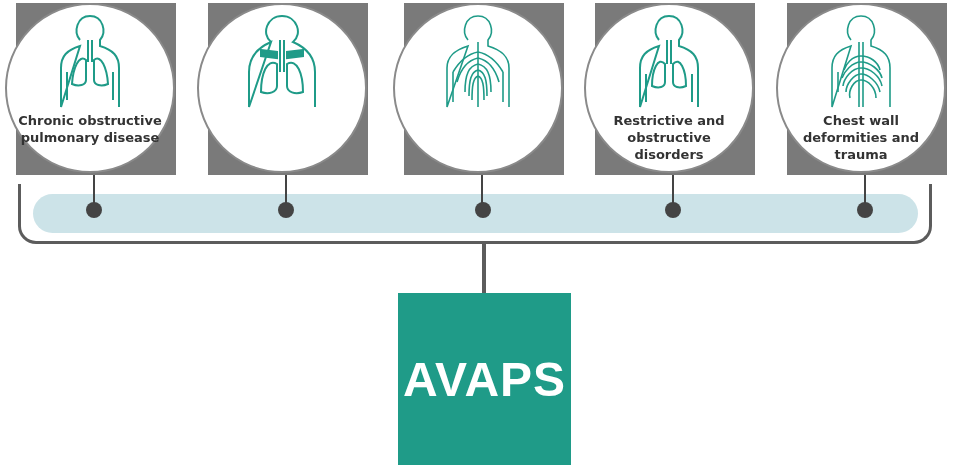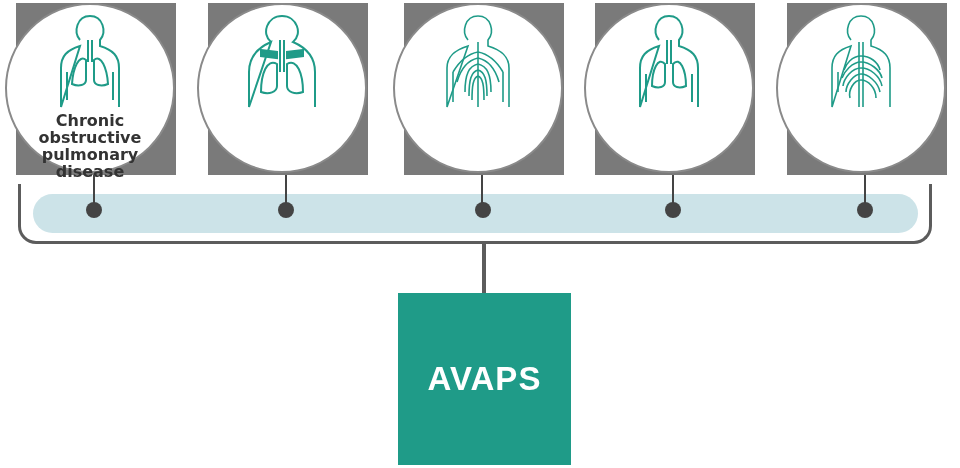--- a/index.html
+++ b/index.html
@@ -1,28 +1,28 @@
 <!DOCTYPE html>
 <html><head>
   <meta charset="utf-8">
   <style>
     html, body { margin: 0; padding: 0; }
     body { width: 960px; height: 468px; background: #ffffff; position: relative; overflow: hidden; font-family: "DejaVu Sans", sans-serif; }
     .node { position: absolute; top: 0; width: 180px; height: 190px; }
     .node .bg { position: absolute; left: 16px; top: 3px; width: 160px; height: 172px; background: #7a7a7a; }
     .node .circle { position: absolute; left: 5px; top: 3px; width: 170px; height: 170px; border-radius: 50%; background: #ffffff; border: 2px solid #8a8a8a; box-sizing: border-box; }
     .node svg.icon { position: absolute; left: 55px; top: 12px; width: 70px; height: 100px; }
-    .node .label { position: absolute; left: 15px; top: 112px; width: 150px; text-align: center; font-size: 16px; line-height: 17px; color: #333333; font-weight: 600; }
+    .node .label { position: absolute; left: 15px; top: 112px; width: 150px; text-align: center; font-size: 13px; line-height: 17px; color: #333333; font-weight: 600; }
     .node .stem { position: absolute; top: 175px; width: 2px; height: 30px; background: #444; }
     .bracket { position: absolute; left: 18px; top: 184px; width: 914px; height: 60px; background: #ffffff; border: 3px solid #5c5c5c; border-top: none; border-radius: 0 0 18px 18px; box-sizing: border-box; }
     .bar { position: absolute; left: 33px; top: 194px; width: 885px; height: 39px; border-radius: 20px; background: #cce3e8; }
     .dot { position: absolute; width: 16px; height: 16px; border-radius: 50%; background: #444; top: 202px; }
     .trunk { position: absolute; left: 482px; top: 244px; width: 4px; height: 50px; background: #5c5c5c; }
     .avaps { position: absolute; left: 398px; top: 293px; width: 173px; height: 172px; background: #1f9b88; display: flex; align-items: center; justify-content: center; }
-    .avaps span { color: #ffffff; font-family: "Liberation Sans", sans-serif; font-weight: 700; font-size: 33px; letter-spacing: 1px; }
+    .avaps span { color: #ffffff; font-family: "Liberation Sans", sans-serif; font-weight: 700; font-size: 48px; letter-spacing: 1px; }
   </style>
 </head>
 <body>
 
 <div class="bracket"></div>
 <div class="bar"></div>
 
 <div class="node" style="left:0px;">
   <div class="bg"></div>
   <div class="circle"></div>
@@ -63,32 +63,34 @@
 
 <div class="node" style="left:579px;">
   <div class="bg"></div>
   <div class="circle"></div>
   <svg class="icon" viewBox="0 0 70 100" fill="none" stroke="#1f9b88" stroke-width="2">
     <path d="M25 28 C18 20 22 4 35 4 C48 4 52 20 45 28 L45 34 C58 38 64 44 64 56 L64 95 M6 95 L6 56 C6 44 12 38 25 34 Z"></path>
     <path d="M33 28 L33 52 M37 28 L37 52"></path>
     <path d="M31 52 C24 44 18 58 18 74 C25 77 31 75 31 70 Z M39 52 C46 44 52 58 52 74 C45 77 39 75 39 70 Z"></path>
     <path d="M12 62 L12 90 M58 62 L58 90"></path>
   </svg>
+  <div class="label">Restrictive and obstructive disorders</div>
   <div class="stem" style="left:93px;"></div>
 </div>
 
 <div class="node" style="left:771px;">
   <div class="bg"></div>
   <div class="circle"></div>
   <svg class="icon" viewBox="0 0 70 100" fill="none" stroke="#1f9b88" stroke-width="1.6">
     <path d="M25 28 C18 20 22 4 35 4 C48 4 52 20 45 28 L45 34 C58 38 64 44 64 56 L64 95 M6 95 L6 56 C6 44 12 38 25 34 Z"></path>
     <path d="M33 30 L33 95 M37 30 L37 95"></path>
     <path d="M35 44 C26 44 20 52 18 58 M35 44 C44 44 52 50 54 58 M35 50 C26 50 18 60 16 66 M35 50 C44 50 54 58 56 66 M35 56 C26 56 18 66 17 74 M35 56 C44 56 54 64 56 74 M35 62 C28 62 20 72 20 80 M35 62 C42 62 52 70 54 80 M35 68 C28 68 22 78 24 86 M35 68 C42 68 50 76 50 86"></path>
     <path d="M12 60 L12 80"></path>
   </svg>
+  <div class="label">Chest wall deformities and trauma</div>
   <div class="stem" style="left:93px;"></div>
 </div>
 
 <div class="dot" style="left:86px;"></div>
 <div class="dot" style="left:278px;"></div>
 <div class="dot" style="left:475px;"></div>
 <div class="dot" style="left:665px;"></div>
 <div class="dot" style="left:857px;"></div>
 
 <div class="trunk"></div>

